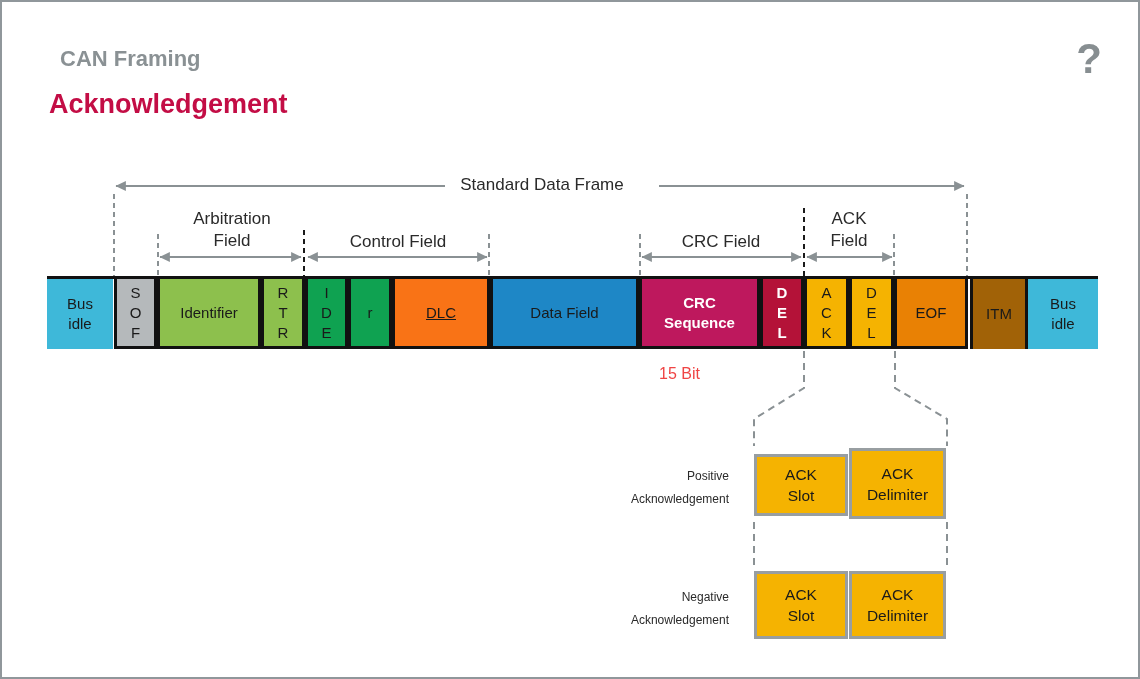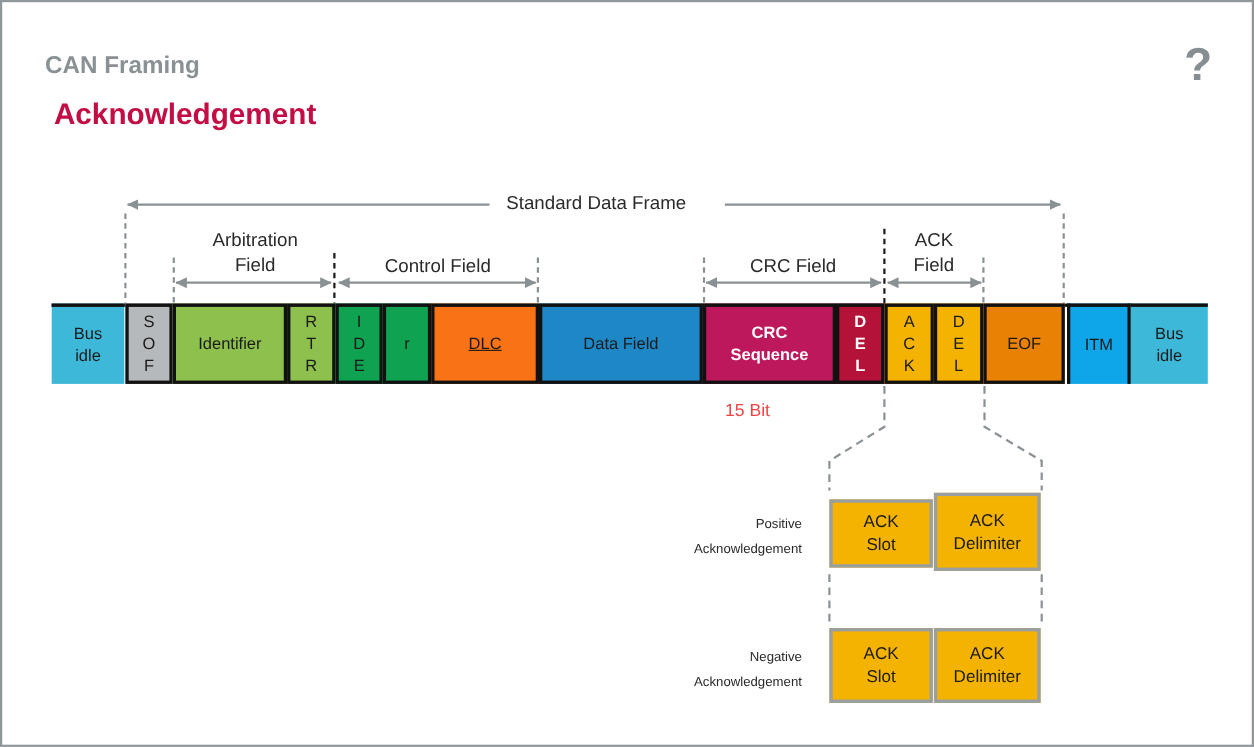--- a/index.html
+++ b/index.html
@@ -3,21 +3,21 @@
 <meta charset="utf-8">
 <style>
   html,body{margin:0;padding:0;background:#fff;}
   #canvas{
     position:relative;width:1140px;height:679px;background:#ffffff;
     border:2px solid #90979b;box-sizing:border-box;overflow:hidden;
     font-family:"Liberation Sans",sans-serif;color:#1a1a1a;
   }
   .abs{position:absolute;}
   
-  .subtitle{left:39px;top:44px;font-size:22px;font-weight:bold;color:#8a9194;}
+  .subtitle{left:58px;top:44px;font-size:22px;font-weight:bold;color:#8a9194;}
   .title{left:47px;top:87px;font-size:27px;font-weight:bold;color:#c30d45;}
   .help{right:36px;top:36px;font-size:42px;font-weight:bold;color:#878e91;cursor:pointer;line-height:1;}
   
   .rangelabel{font-size:17px;color:#2a2a2a;text-align:center;white-space:pre-line;line-height:22px;}
   .lbl-sdf{left:440px;top:172px;width:200px;}
   .lbl-arb{left:157px;top:206px;width:146px;}
   .lbl-ctrl{left:305px;top:229px;width:182px;}
   .lbl-crc{left:639px;top:229px;width:160px;}
   .lbl-ack{left:803px;top:206px;width:88px;}
   .lbl-15bit{left:617px;top:363px;width:121px;font-size:16px;color:#ef4444;text-align:center;}
@@ -35,21 +35,21 @@
   .s-rtr{left:259px;width:44px;background:#8dc04d;}
   .s-ide{left:303px;width:43px;background:#0fa251;}
   .s-r{left:346px;width:44px;background:#0fa251;}
   .s-dlc{left:390px;width:98px;background:#f97316;text-decoration:underline;}
   .s-data{left:488px;width:149px;background:#1e87c6;}
   .s-crcseq{left:637px;width:121px;background:#be185d;color:#fff;font-weight:bold;}
   .s-del1{left:758px;width:44px;background:#b41238;color:#fff;font-weight:bold;}
   .s-ack{left:802px;width:45px;background:#f5b301;}
   .s-del2{left:847px;width:45px;background:#f5b301;}
   .s-eof{left:892px;width:74px;background:#e98104;text-align:center;}
-  .s-itm{left:968px;width:58px;background:#0ea5e9;border:3px solid #111;border-bottom:none;}
+  .s-itm{left:968px;width:58px;background:#a16207;border:3px solid #111;border-bottom:none;}
   .s-busidle-r{left:1026px;width:70px;background:#3eb8d9;border-top:3px solid #111;}
   
   .acklabel{font-size:12px;color:#2a2a2a;text-align:right;white-space:pre-line;line-height:23px;}
   .lbl-pos{left:520px;top:463px;width:207px;}
   .lbl-neg{left:520px;top:584px;width:207px;}
   .ackbox{
     box-sizing:border-box;background:#f5b301;border:3px solid #989ea1;
     display:flex;align-items:center;justify-content:center;text-align:center;
     font-size:15.5px;line-height:21px;white-space:pre-line;color:#1a1a1a;
   }

